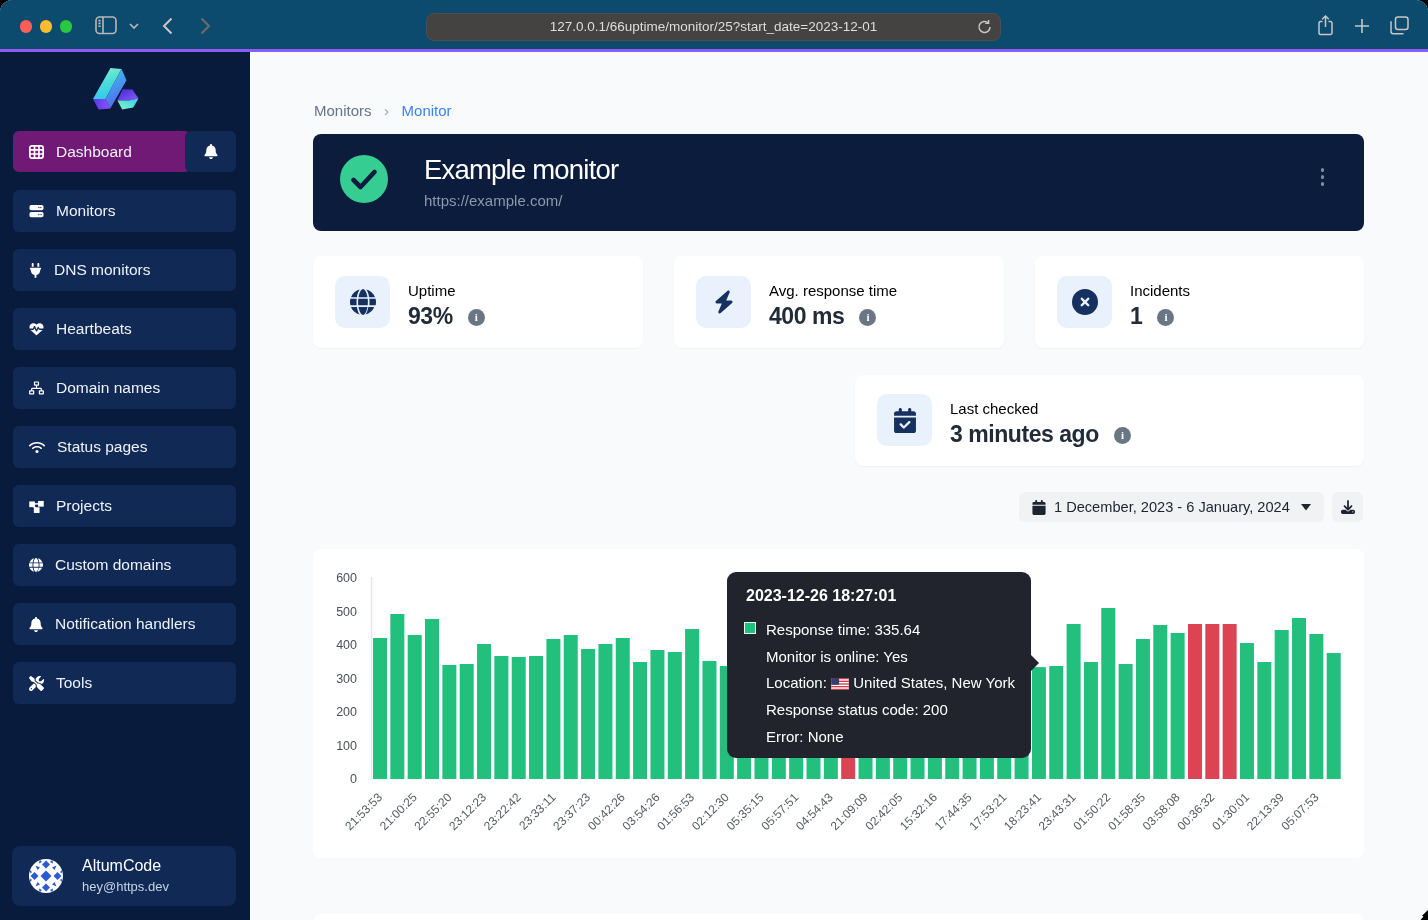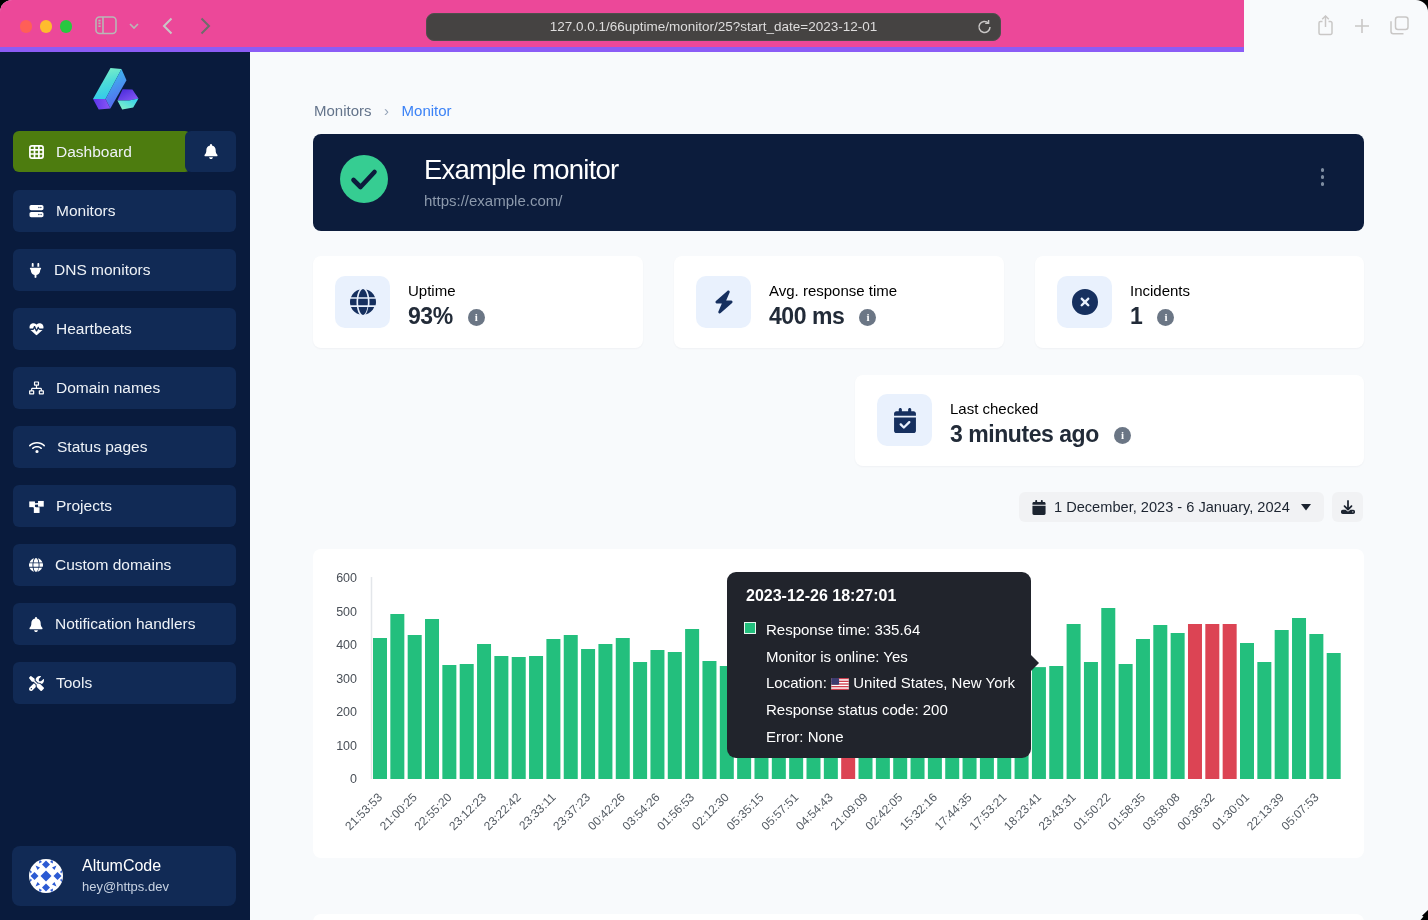--- a/index.html
+++ b/index.html
@@ -1,27 +1,27 @@
 <!DOCTYPE html>
 <html><head>
 <meta charset="utf-8">
 <style>
 *{margin:0;padding:0;box-sizing:border-box}
 html,body{width:1428px;height:920px;overflow:hidden;background:#000;font-family:"Liberation Sans",sans-serif}
 #win{position:absolute;inset:0;border-radius:12px 12px 0 0;overflow:hidden;background:#f8fafc}
 
-#chrome{position:absolute;left:0;top:0;width:1244px;height:52px;background:#ec4899;border-bottom:5px solid #8b5cf6}
+#chrome{position:absolute;left:0;top:0;width:1428px;height:52px;background:#0c4a6e;border-bottom:3px solid #8b5cf6}
 .tl{position:absolute;top:20px;width:12.5px;height:12.5px;border-radius:50%}
 #urlbar{position:absolute;left:426px;top:13px;width:575px;height:28px;background:#454342;border:1px solid #504e4d;border-radius:8px;color:#dedddd;font-size:13.5px;line-height:26px;text-align:center}
 .cicon{position:absolute;top:0}
 
 #side{position:absolute;left:0;top:52px;width:250px;height:868px;background:#091b3d}
 .nav{position:absolute;left:13px;width:223px;height:42px;background:#112a55;border-radius:6px;color:#eef2f7;font-size:15.5px;display:flex;align-items:center}
 .nav svg{margin-left:16px;margin-right:12px;flex:0 0 auto}
-#dash{width:178px;height:41px;background:#4d7c0f}
+#dash{width:178px;height:41px;background:#701a75}
 #bellbtn{left:185px;width:51px;height:41px;justify-content:center}
 #bellbtn svg{margin:0}
 #sfoot{position:absolute;left:12px;top:794px;width:224px;height:60px;background:#112a55;border-radius:8px;color:#fff}
 
 #main{position:absolute;left:250px;top:52px;width:1178px;height:868px;background:#f8fafc}
 #crumb{position:absolute;left:64px;top:50px;font-size:15px;color:#64748b}
 #crumb b{color:#3b82f6;font-weight:400}
 #hero{position:absolute;left:63px;top:82px;width:1051px;height:97px;background:#0c1c3c;border-radius:8px}
 #hero .tit{position:absolute;left:111px;top:20px;font-size:27.5px;font-weight:400;color:#fff;letter-spacing:-0.8px}
 #hero .url{position:absolute;left:111px;top:58px;font-size:15px;color:#8c99ac}

